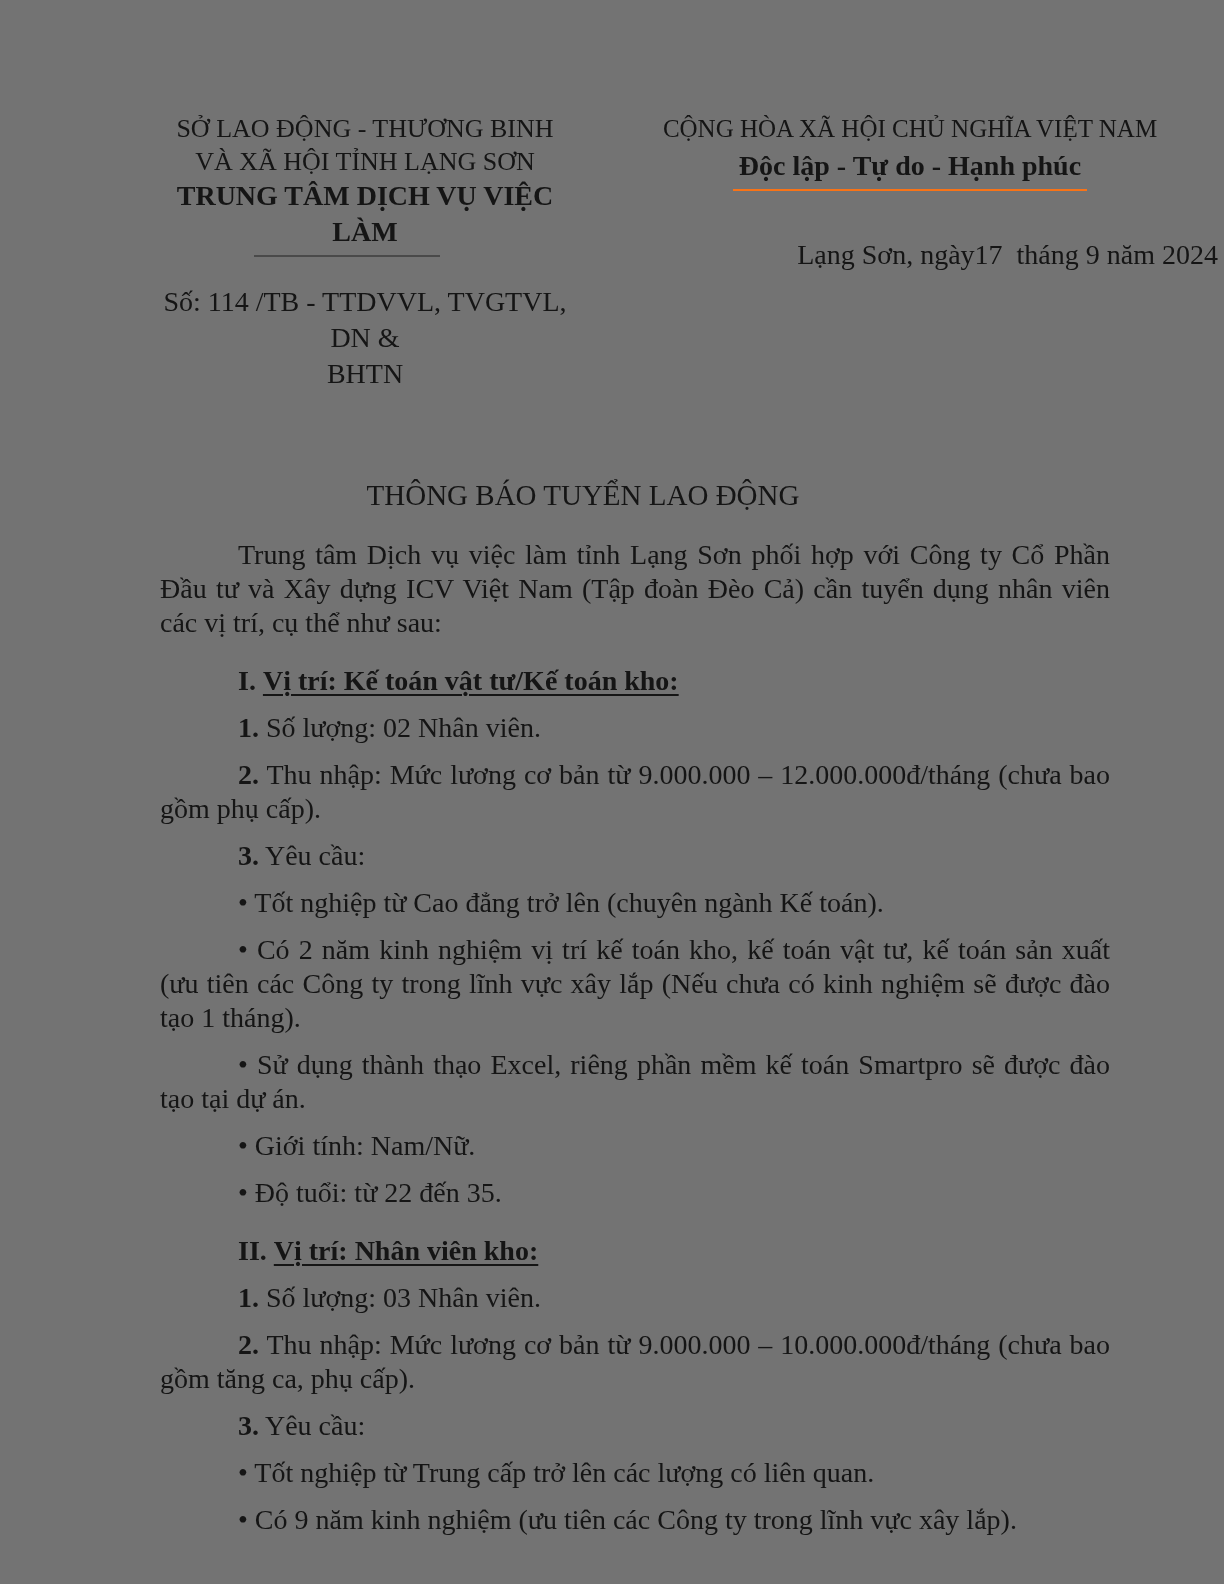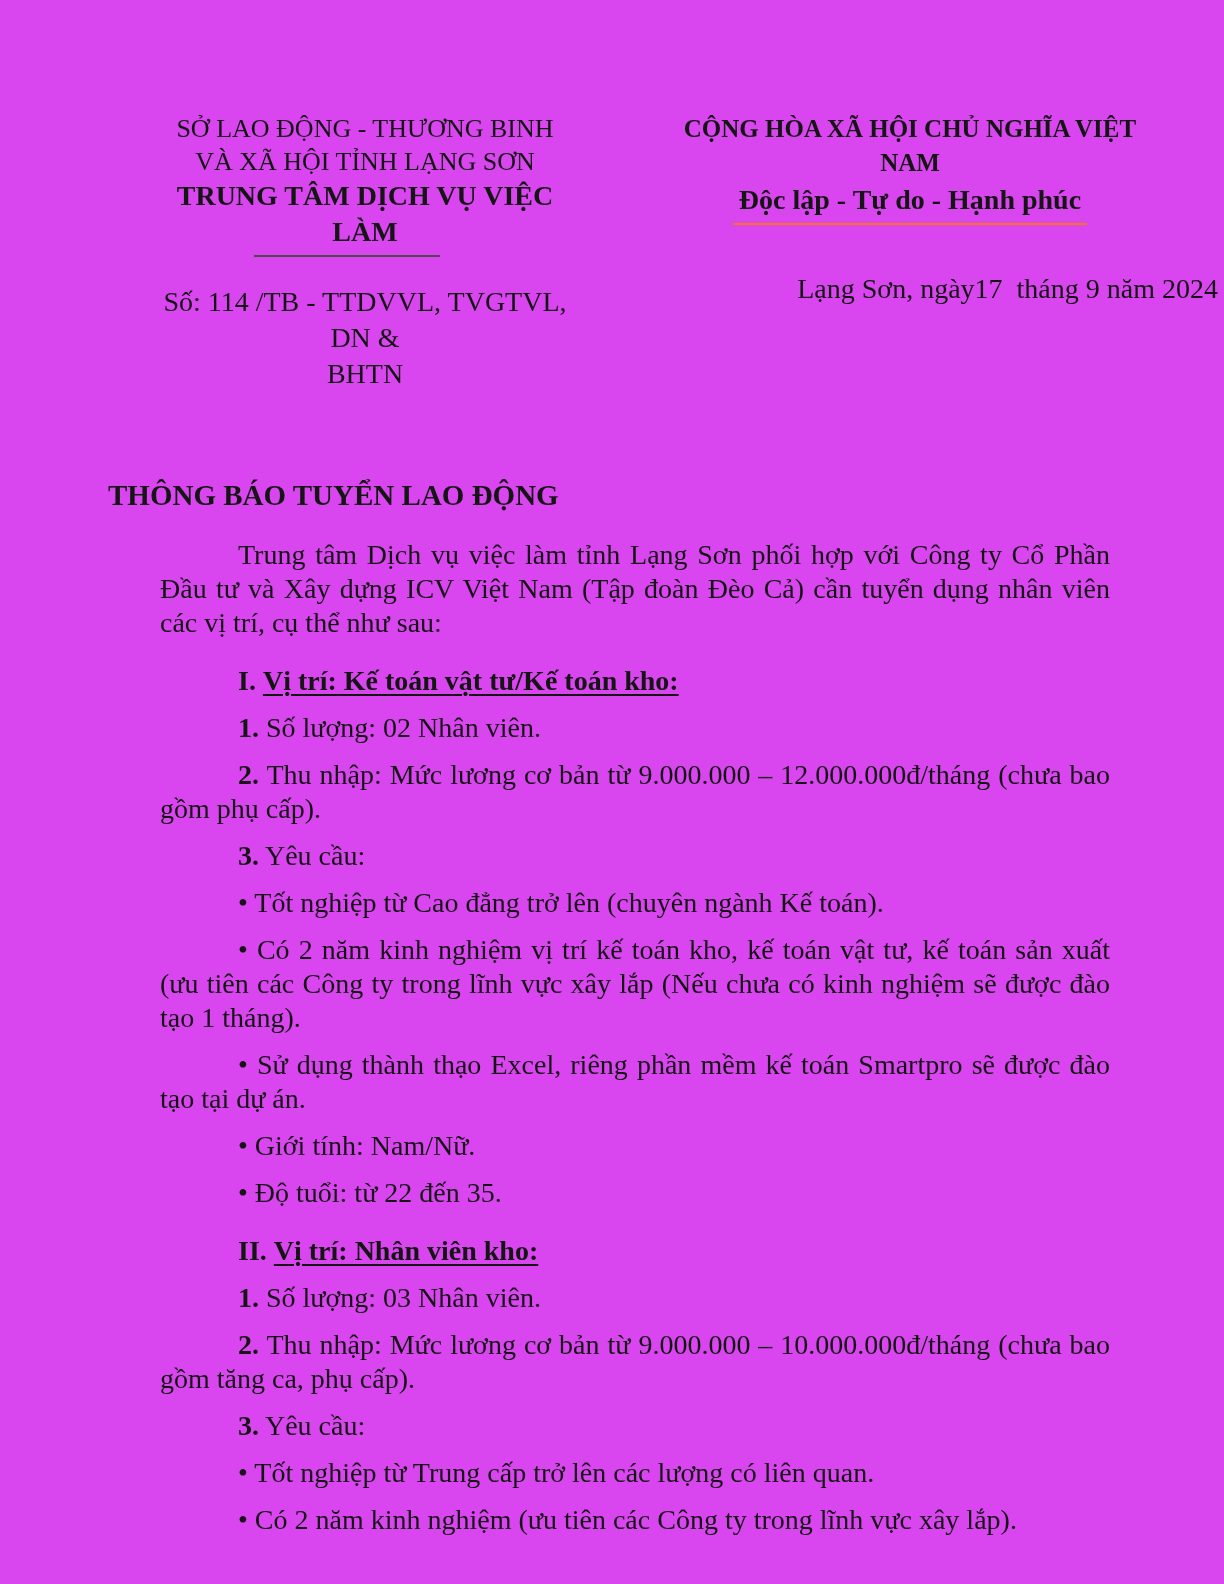--- a/index.html
+++ b/index.html
@@ -1,39 +1,40 @@
 <!DOCTYPE html>
 <html lang="vi"><head>
 <meta charset="utf-8">
 <style>
   html,body{margin:0;padding:0;background:#ffffff;}
   .page{
     position:relative;
     width:1224px;height:1584px;
-    background:#d946ef;
+    background:#737373;
     color:#151515;
     font-family:"Liberation Serif","DejaVu Serif",serif;
     overflow:hidden;
   }
   
   .doc-header{display:flex;padding-top:112px;}
   .header-left{width:430px;margin-left:150px;text-align:center;}
   .header-right{width:500px;margin-left:80px;text-align:center;}
   .org-line{font-size:26px;line-height:33px;}
   .org-name{font-size:28px;font-weight:bold;line-height:36px;}
   .org-underline{width:186px;border-top:2px solid #4a4a4a;margin:5px auto 0;position:relative;left:-18px;height:0;}
   .doc-number{margin-top:27px;font-size:28px;line-height:36px;}
-  .country{font-size:25px;font-weight:bold;line-height:34px;}
+  .country{font-size:25px;font-weight:normal;line-height:34px;}
   .motto-wrap{margin-top:2px;}
   .motto{display:inline-block;font-size:28px;font-weight:bold;line-height:36px;padding:0 6px 5px;border-bottom:2px solid #f97316;}
   .date-line{margin-top:48px;font-size:28px;text-align:right;margin-right:-58px;white-space:pre;}
   
   .doc-title{
     margin:84px 114px 24px 160px;
-    font-size:29px;font-weight:bold;
+    text-align:center;
+    font-size:29px;font-weight:normal;
     position:relative;left:-52px;
     line-height:38px;
   }
   
   .doc-body{margin:0 114px 0 160px;font-size:28px;line-height:34px;}
   .doc-body p{margin:0 0 13px;text-indent:78px;text-align:justify;}
   .doc-body p.heading{font-weight:bold;text-align:left;margin-top:24px;}
   .heading .label{text-decoration:underline;text-decoration-thickness:2px;text-underline-offset:4px;}
   .numbered .prefix{font-weight:bold;}
 </style>
@@ -73,16 +74,16 @@
       <p class="bullet"><span>• Tốt nghiệp từ Cao đẳng trở lên (chuyên ngành Kế toán).</span></p>
       <p class="bullet"><span>• Có 2 năm kinh nghiệm vị trí kế toán kho, kế toán vật tư, kế toán sản xuất (ưu tiên các Công ty trong lĩnh vực xây lắp (Nếu chưa có kinh nghiệm sẽ được đào tạo 1 tháng).</span></p>
       <p class="bullet"><span>• Sử dụng thành thạo Excel, riêng phần mềm kế toán Smartpro sẽ được đào tạo tại dự án.</span></p>
       <p class="bullet"><span>• Giới tính: Nam/Nữ.</span></p>
       <p class="bullet"><span>• Độ tuổi: từ 22 đến 35.</span></p>
       <p class="heading"><b>II.</b> <b class="label">Vị trí: Nhân viên kho:</b></p>
       <p class="numbered"><span class="prefix">1.</span><span> Số lượng: 03 Nhân viên.</span></p>
       <p class="numbered"><span class="prefix">2.</span><span> Thu nhập: Mức lương cơ bản từ 9.000.000 – 10.000.000đ/tháng (chưa bao gồm tăng ca, phụ cấp).</span></p>
       <p class="numbered"><span class="prefix">3.</span><span> Yêu cầu:</span></p>
       <p class="bullet"><span>• Tốt nghiệp từ Trung cấp trở lên các lượng có liên quan.</span></p>
-      <p class="bullet"><span>• Có 2 năm kinh nghiệm (ưu tiên các Công ty trong lĩnh vực xây lắp).</span></p>
+      <p class="bullet"><span>• Có 9 năm kinh nghiệm (ưu tiên các Công ty trong lĩnh vực xây lắp).</span></p>
     </main>
 
 </div>
 
 </body></html>

